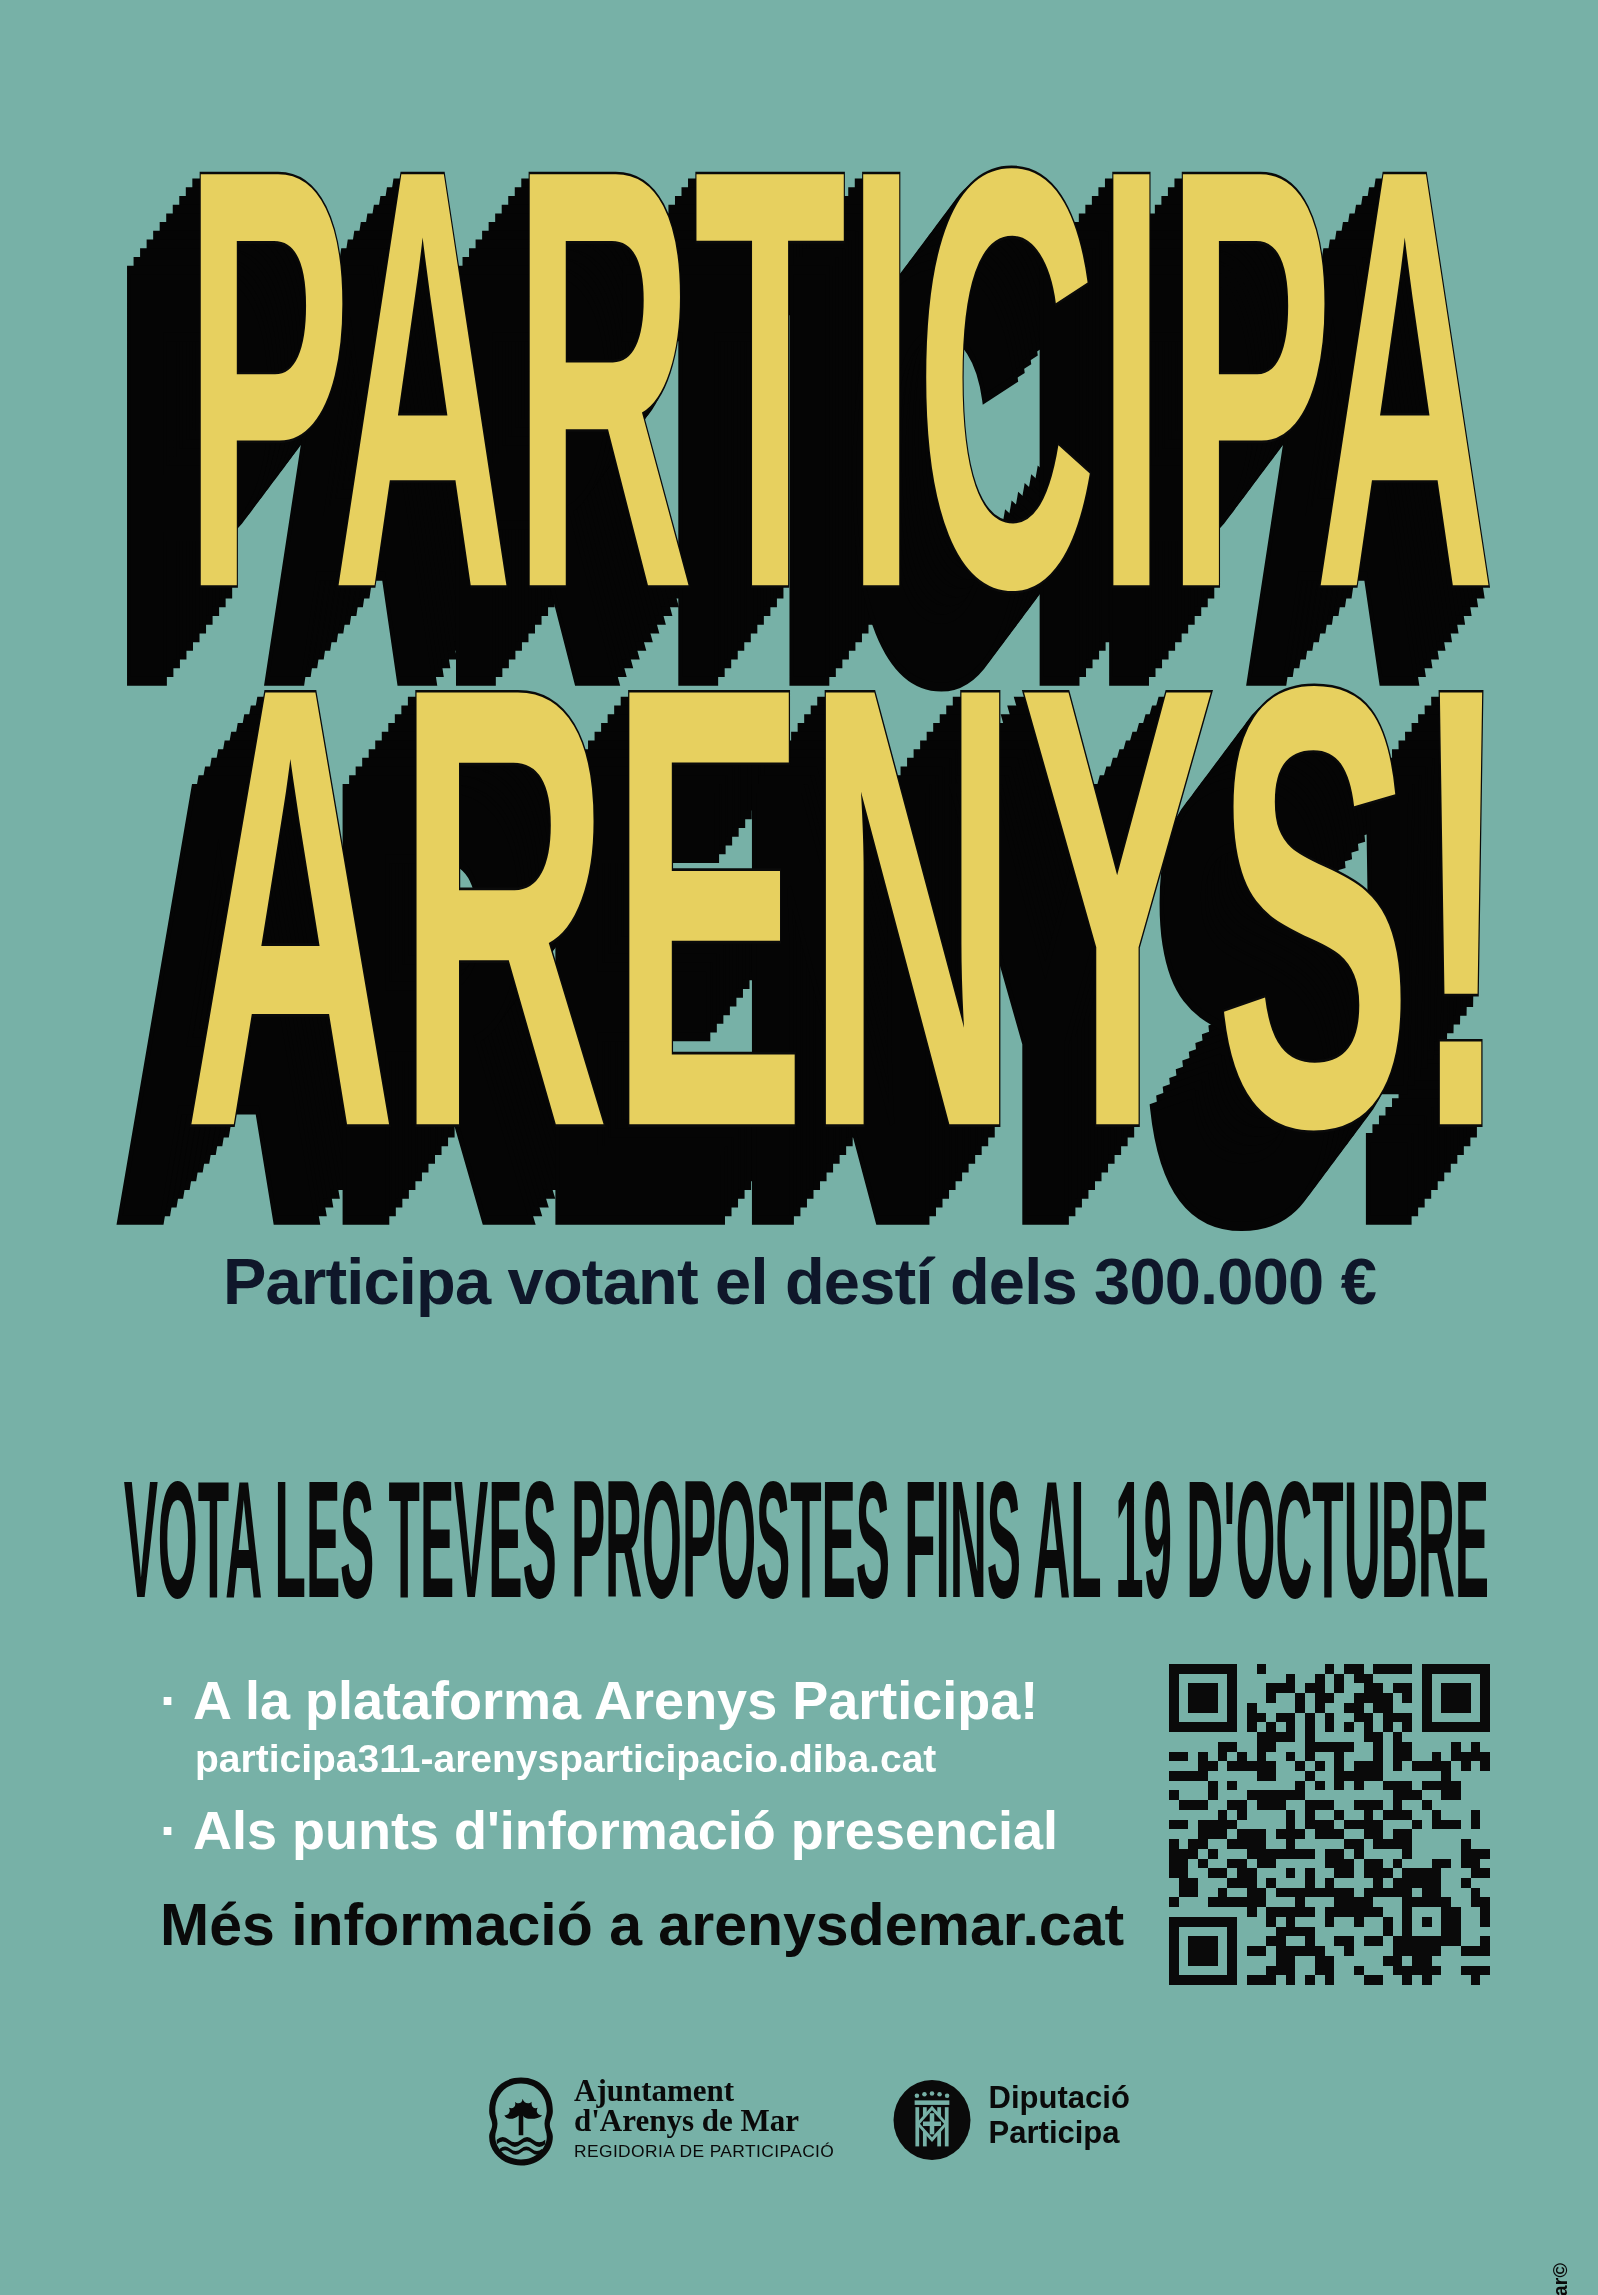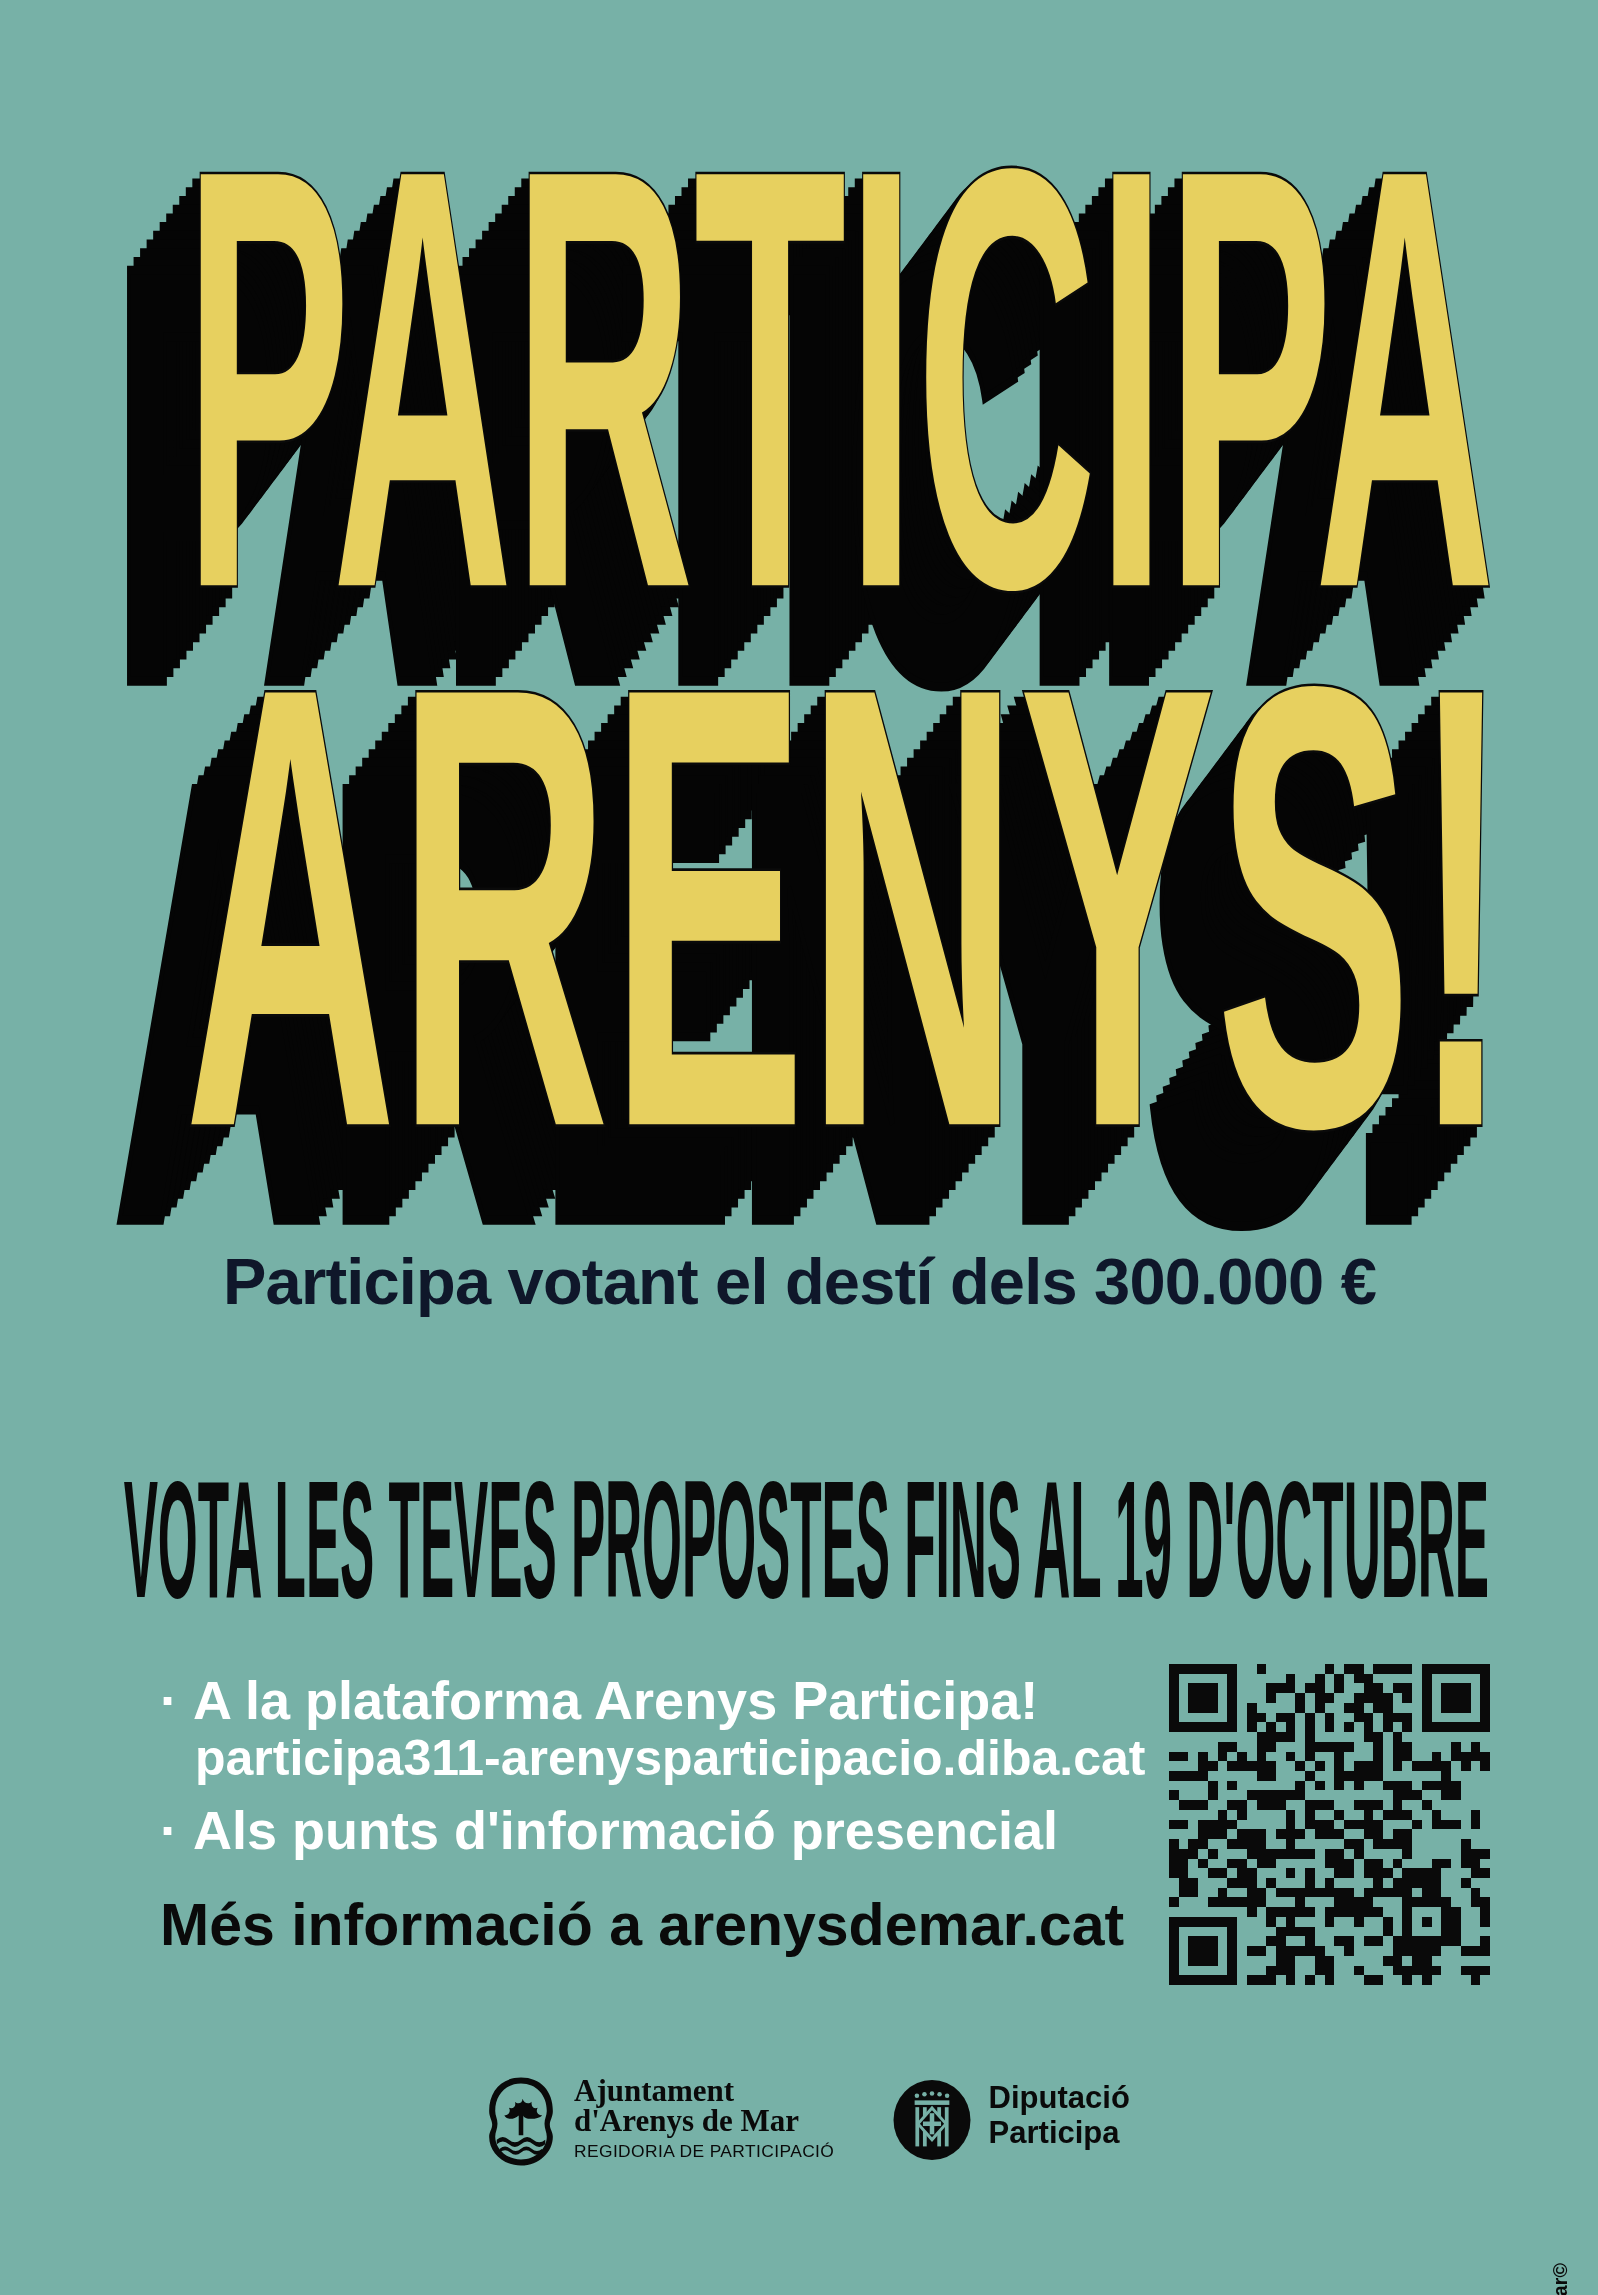--- a/index.html
+++ b/index.html
@@ -25,21 +25,21 @@
     position:absolute;left:0;top:1244px;width:1599px;
     text-align:center;color:#0f172a;font-weight:bold;
     font-size:65px;line-height:1.18;letter-spacing:-0.8px;
   }
   
   .headline-svg{position:absolute;left:0;top:1429px;display:block;}
   .headline-text{fill:var(--ink);}
   
   .line{position:absolute;left:160px;white-space:nowrap;color:#ffffff;font-weight:bold;text-align:right;}
   .b1{top:1668px;font-size:54px;line-height:65px;}
-  .url{top:1736px;left:195px;font-size:50px;line-height:45px;}
+  .url{top:1736px;left:195px;font-size:39px;line-height:45px;}
   .b2{top:1798px;font-size:54px;line-height:65px;}
   .more{top:1891px;font-size:59px;line-height:68px;color:var(--ink);}
   .dot{margin-right:15px;}
   
   .qr{position:absolute;left:1169px;top:1664px;width:321px;height:321px;}
   
   .logos{position:absolute;left:0;top:2076px;width:1599px;height:102px;}
   .logo{position:absolute;display:flex;}
   .logo-aj{left:486px;top:0;}
   .logo-di{left:892px;top:3.8px;}

